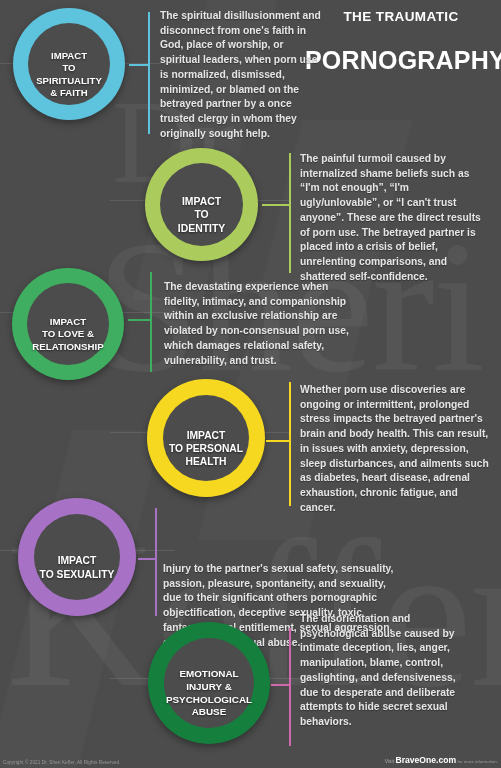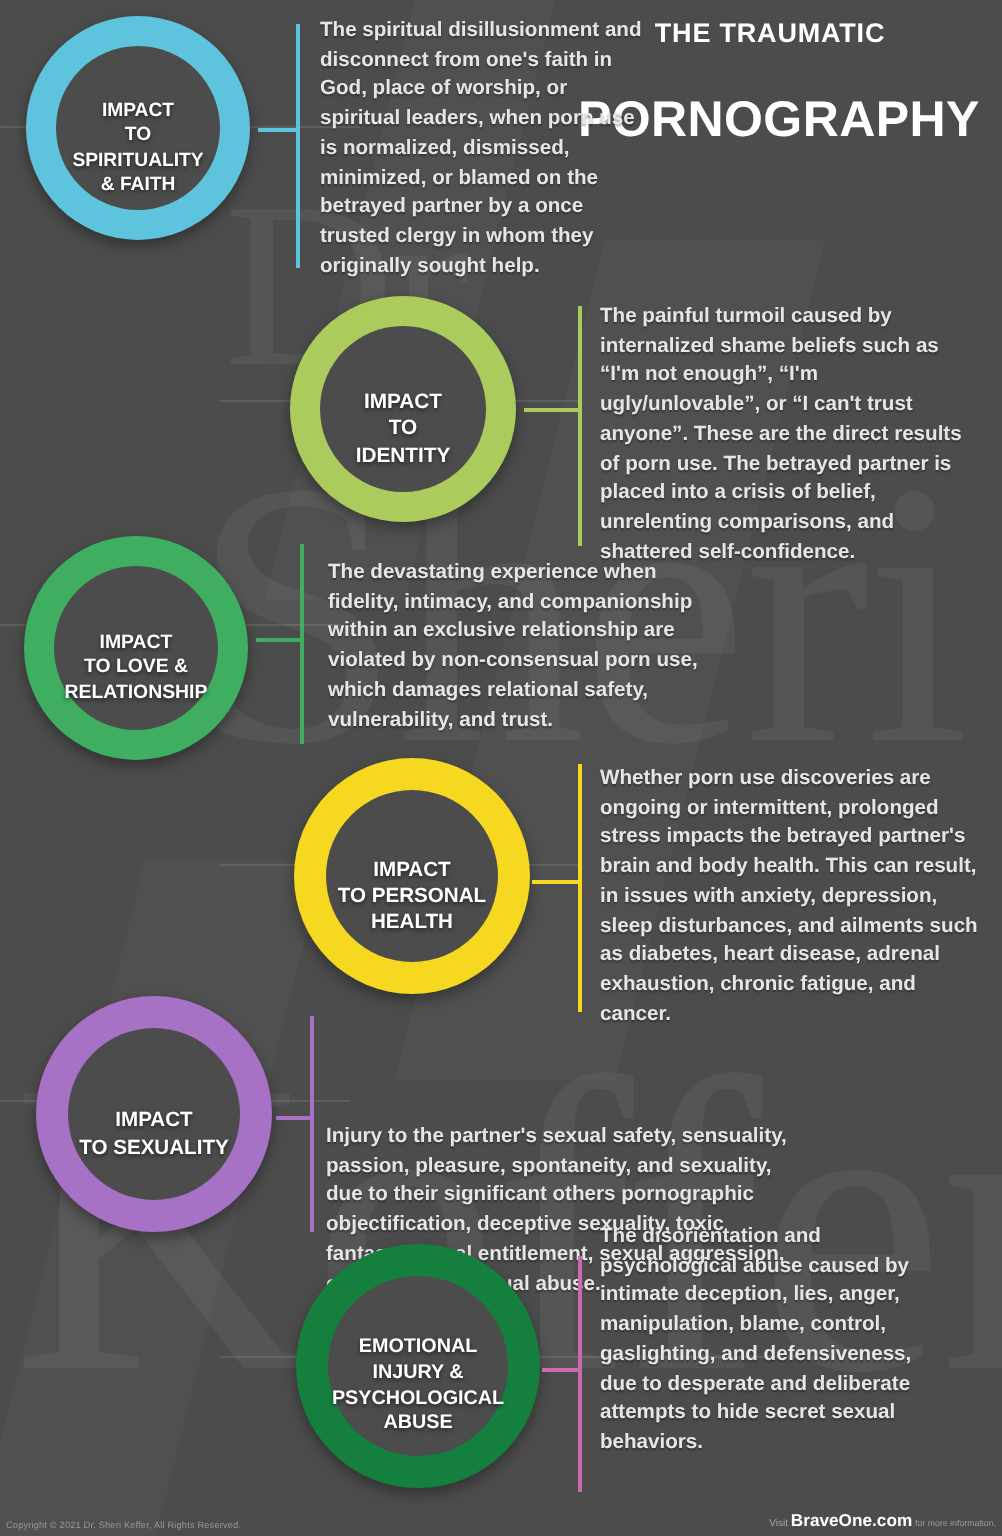--- a/index.html
+++ b/index.html
@@ -31,21 +31,21 @@
   .wm.kef  { left: 6px;   top: 530px; font-size: 210px; }
 
   
   .band {
     position: absolute; background: rgba(255,255,255,0.022);
     transform: skewX(-14deg); pointer-events: none;
   }
 
   
   .header {
-    position: absolute; right: 20px; top: 8px;
+    position: absolute; right: 4px; top: 8px;
     width: 192px; text-align: center; color: #fff;
   }
   .header .l1, .header .l2 {
     font-size: 13.5px; font-weight: 700; letter-spacing: .4px; line-height: 1.35;
   }
   .header .big {
     font-size: 25px; font-weight: 800; letter-spacing: .2px; margin-top: 20px;
   }
 
   

